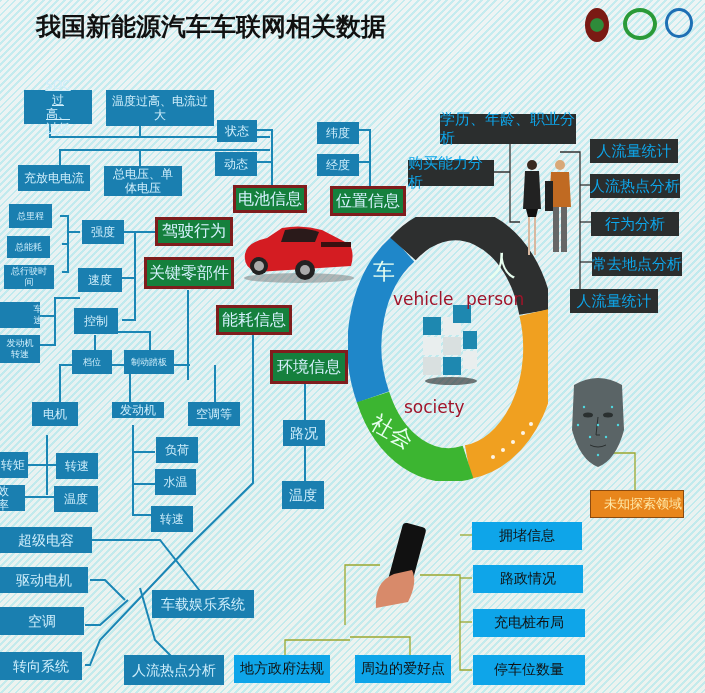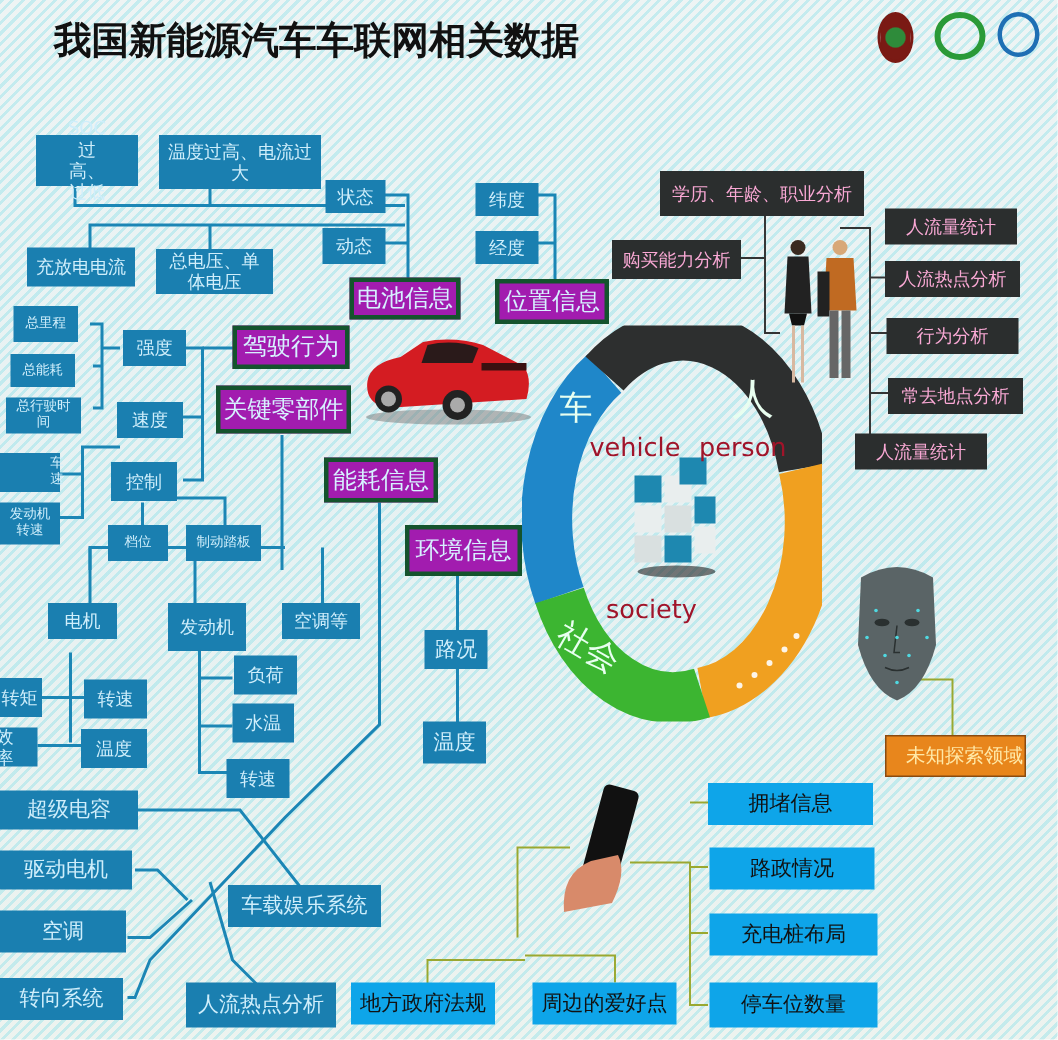--- a/index.html
+++ b/index.html
@@ -3,22 +3,22 @@
 <meta charset="utf-8">
 <style>
   html,body{margin:0;padding:0;}
   body{width:705px;height:693px;overflow:hidden;position:relative;
     font-family:"DejaVu Sans","Liberation Sans",sans-serif;
     background:
       repeating-linear-gradient(135deg, rgba(120,220,230,0.35) 0 2px, rgba(255,235,240,0.0) 2px 5px),
       linear-gradient(180deg,#eef4f4 0%,#e6f1f2 50%,#edf3ef 100%);}
   .title{position:absolute;left:36px;top:10px;font-size:25px;font-weight:bold;color:#111;letter-spacing:0px;}
   .box{position:absolute;background:#1a7fb0;color:#cfeefb;font-size:12px;display:flex;align-items:center;justify-content:center;text-align:center;line-height:1.2;box-sizing:border-box;}
-  .rbox{position:absolute;background:#a21caf;color:#d7f1ff;font-size:16px;display:flex;align-items:center;justify-content:center;border:3px solid #14532d;box-sizing:border-box;}
-  .dbox{position:absolute;background:#2b2e2e;color:#f9a8d4;font-size:12px;display:flex;align-items:center;justify-content:center;box-sizing:border-box;text-align:right;}
+  .rbox{position:absolute;background:#15803d;color:#d7f1ff;font-size:16px;display:flex;align-items:center;justify-content:center;border:3px solid #7f1d1d;box-sizing:border-box;}
+  .dbox{position:absolute;background:#2b2e2e;color:#0ea5e9;font-size:15px;display:flex;align-items:center;justify-content:center;box-sizing:border-box;}
   .gbox{position:absolute;background:#0ea5e9;color:#111;font-size:14px;display:flex;align-items:center;justify-content:center;box-sizing:border-box;}
   .obox{position:absolute;background:#e8861c;color:#ffe9a8;font-size:13px;display:flex;align-items:center;justify-content:center;border:1px solid #8a4a10;box-sizing:border-box;}
   svg.lines{position:absolute;left:0;top:0;}
   .logo{position:absolute;border-radius:50%;box-sizing:border-box;}
   .ring-label{position:absolute;font-size:22px;color:#e8fff0;}
   .eng{position:absolute;font-size:17px;color:#a0142a;}
 </style>
 </head>
 <body>
 
@@ -85,21 +85,21 @@
     <polyline points="285,660 285,640 350,640"></polyline>
     <polyline points="598,453 635,453 635,490"></polyline>
   </g>
 </svg>
 
 <div class="title">我国新能源汽车车联网相关数据</div>
 <div class="logo" style="left:585px;top:8px;width:24px;height:34px;background:radial-gradient(circle,#2e8b3a 35%,#7a1a14 40%);border:2px solid #7a1a14;"></div>
 <div class="logo" style="left:623px;top:8px;width:34px;height:32px;border:4px solid #2a9a38;background:transparent;"></div>
 <div class="logo" style="left:665px;top:8px;width:28px;height:30px;border:3px solid #1e6fb4;background:transparent;"></div>
 
-<div class="box" style="left:24px;top:90px;width:68px;height:34px;padding:0 24px;">SOC过高、过低</div>
+<div class="box" style="left:24px;top:90px;width:68px;height:34px;padding:0 24px;text-decoration:underline;">SOC过高、过低</div>
 <div class="box" style="left:106px;top:90px;width:108px;height:36px;padding:0 6px;">温度过高、电流过大</div>
 <div class="box" style="left:217px;top:120px;width:40px;height:22px;">状态</div>
 <div class="box" style="left:18px;top:165px;width:72px;height:26px;">充放电电流</div>
 <div class="box" style="left:104px;top:166px;width:78px;height:30px;padding:0 8px;">总电压、单体电压</div>
 <div class="box" style="left:215px;top:152px;width:42px;height:24px;">动态</div>
 <div class="rbox" style="left:233px;top:185px;width:74px;height:28px;">电池信息</div>
 
 <div class="box" style="left:317px;top:122px;width:42px;height:22px;">纬度</div>
 <div class="box" style="left:317px;top:154px;width:42px;height:22px;">经度</div>
 <div class="rbox" style="left:330px;top:186px;width:76px;height:30px;">位置信息</div>
@@ -111,21 +111,21 @@
 <div class="rbox" style="left:155px;top:217px;width:78px;height:29px;">驾驶行为</div>
 <div class="box" style="left:78px;top:268px;width:44px;height:24px;">速度</div>
 <div class="box" style="left:0px;top:302px;width:40px;height:26px;font-size:9px;padding-left:36px;">车速</div>
 <div class="box" style="left:0px;top:335px;width:40px;height:28px;font-size:9px;padding:0 3px;">发动机转速</div>
 <div class="box" style="left:74px;top:308px;width:44px;height:26px;">控制</div>
 <div class="box" style="left:72px;top:350px;width:40px;height:24px;font-size:9px;">档位</div>
 <div class="box" style="left:124px;top:350px;width:50px;height:24px;font-size:9px;">制动踏板</div>
 
 <div class="rbox" style="left:144px;top:257px;width:90px;height:32px;">关键零部件</div>
 <div class="box" style="left:32px;top:402px;width:46px;height:24px;">电机</div>
-<div class="box" style="left:112px;top:402px;width:52px;height:32px;">发动机</div>
+<div class="box" style="left:112px;top:402px;width:52px;height:16px;">发动机</div>
 <div class="box" style="left:188px;top:402px;width:52px;height:24px;">空调等</div>
 <div class="box" style="left:0px;top:452px;width:28px;height:26px;justify-content:flex-end;padding-right:3px;">转矩</div>
 <div class="box" style="left:56px;top:453px;width:42px;height:26px;">转速</div>
 <div class="box" style="left:0px;top:485px;width:25px;height:26px;justify-content:flex-end;padding-right:16px;">效率</div>
 <div class="box" style="left:54px;top:486px;width:44px;height:26px;">温度</div>
 <div class="box" style="left:156px;top:437px;width:42px;height:26px;">负荷</div>
 <div class="box" style="left:155px;top:469px;width:41px;height:26px;">水温</div>
 <div class="box" style="left:151px;top:506px;width:42px;height:26px;">转速</div>
 
 <div class="rbox" style="left:216px;top:305px;width:76px;height:30px;">能耗信息</div>

